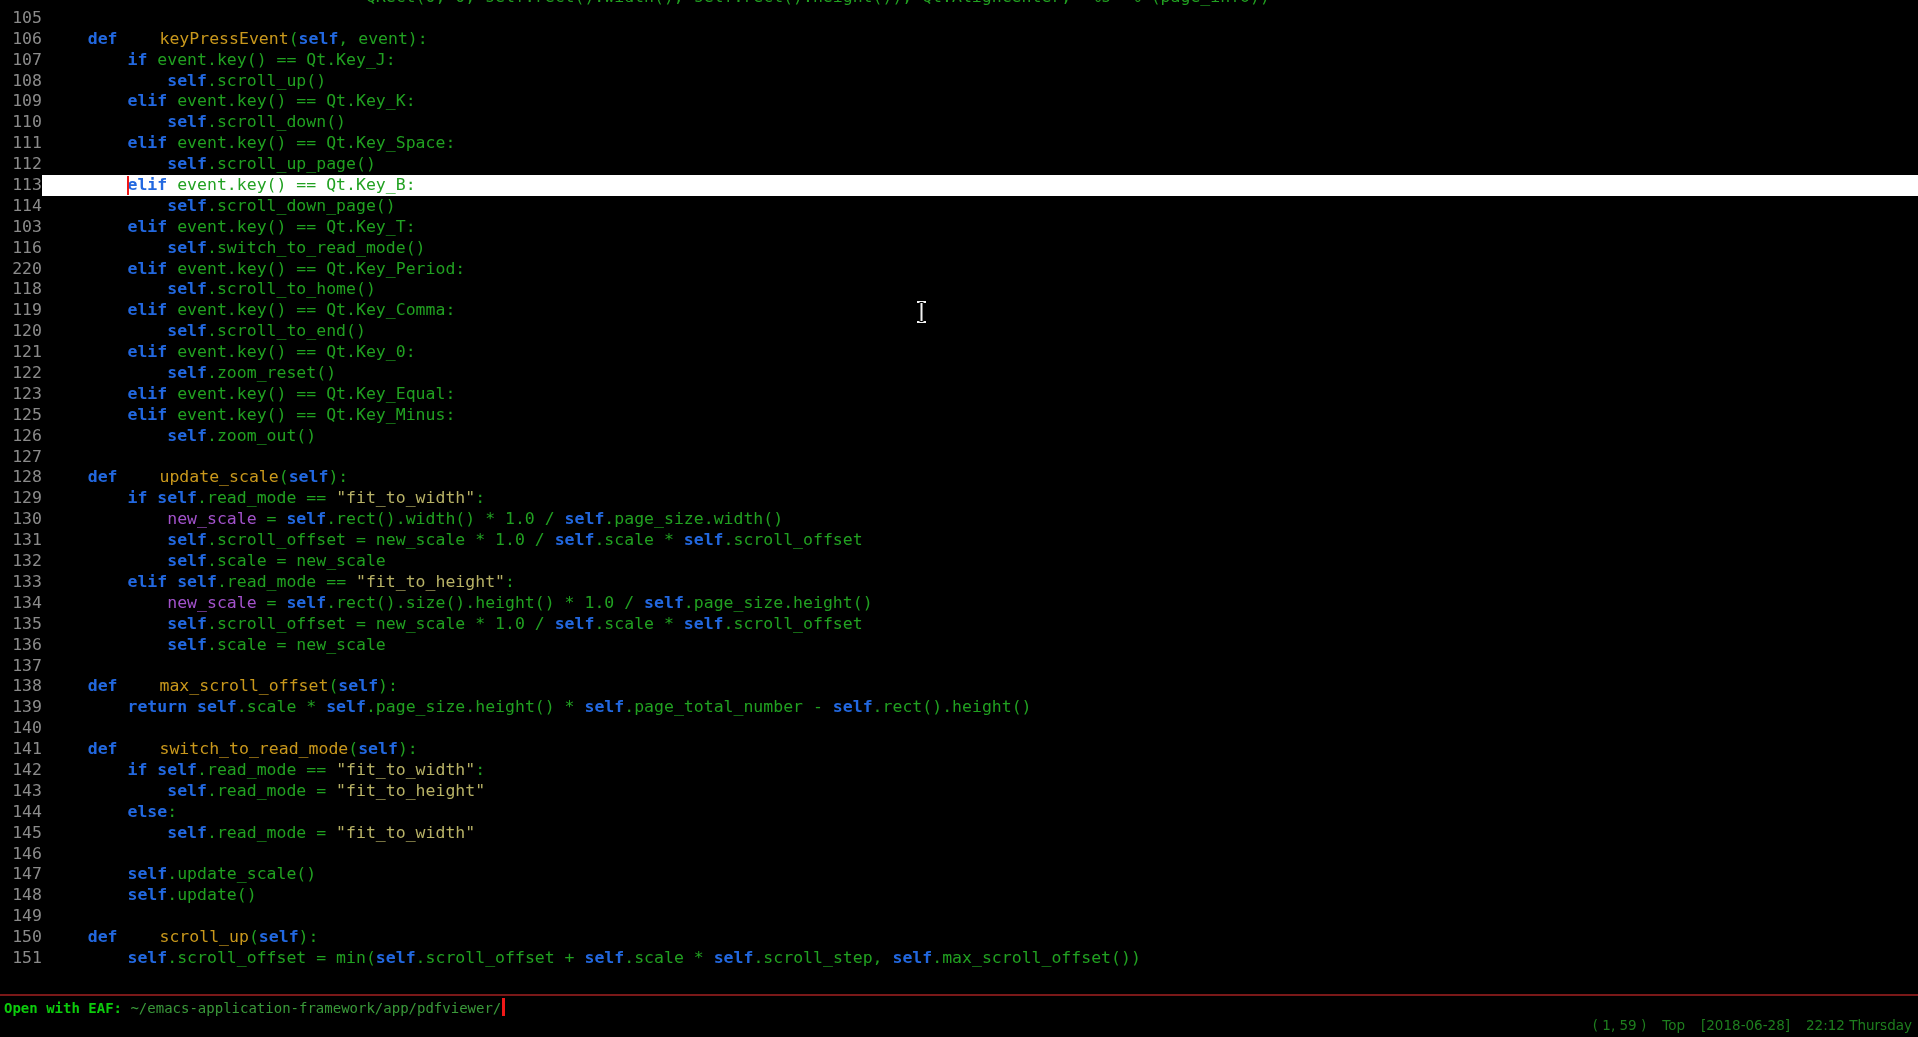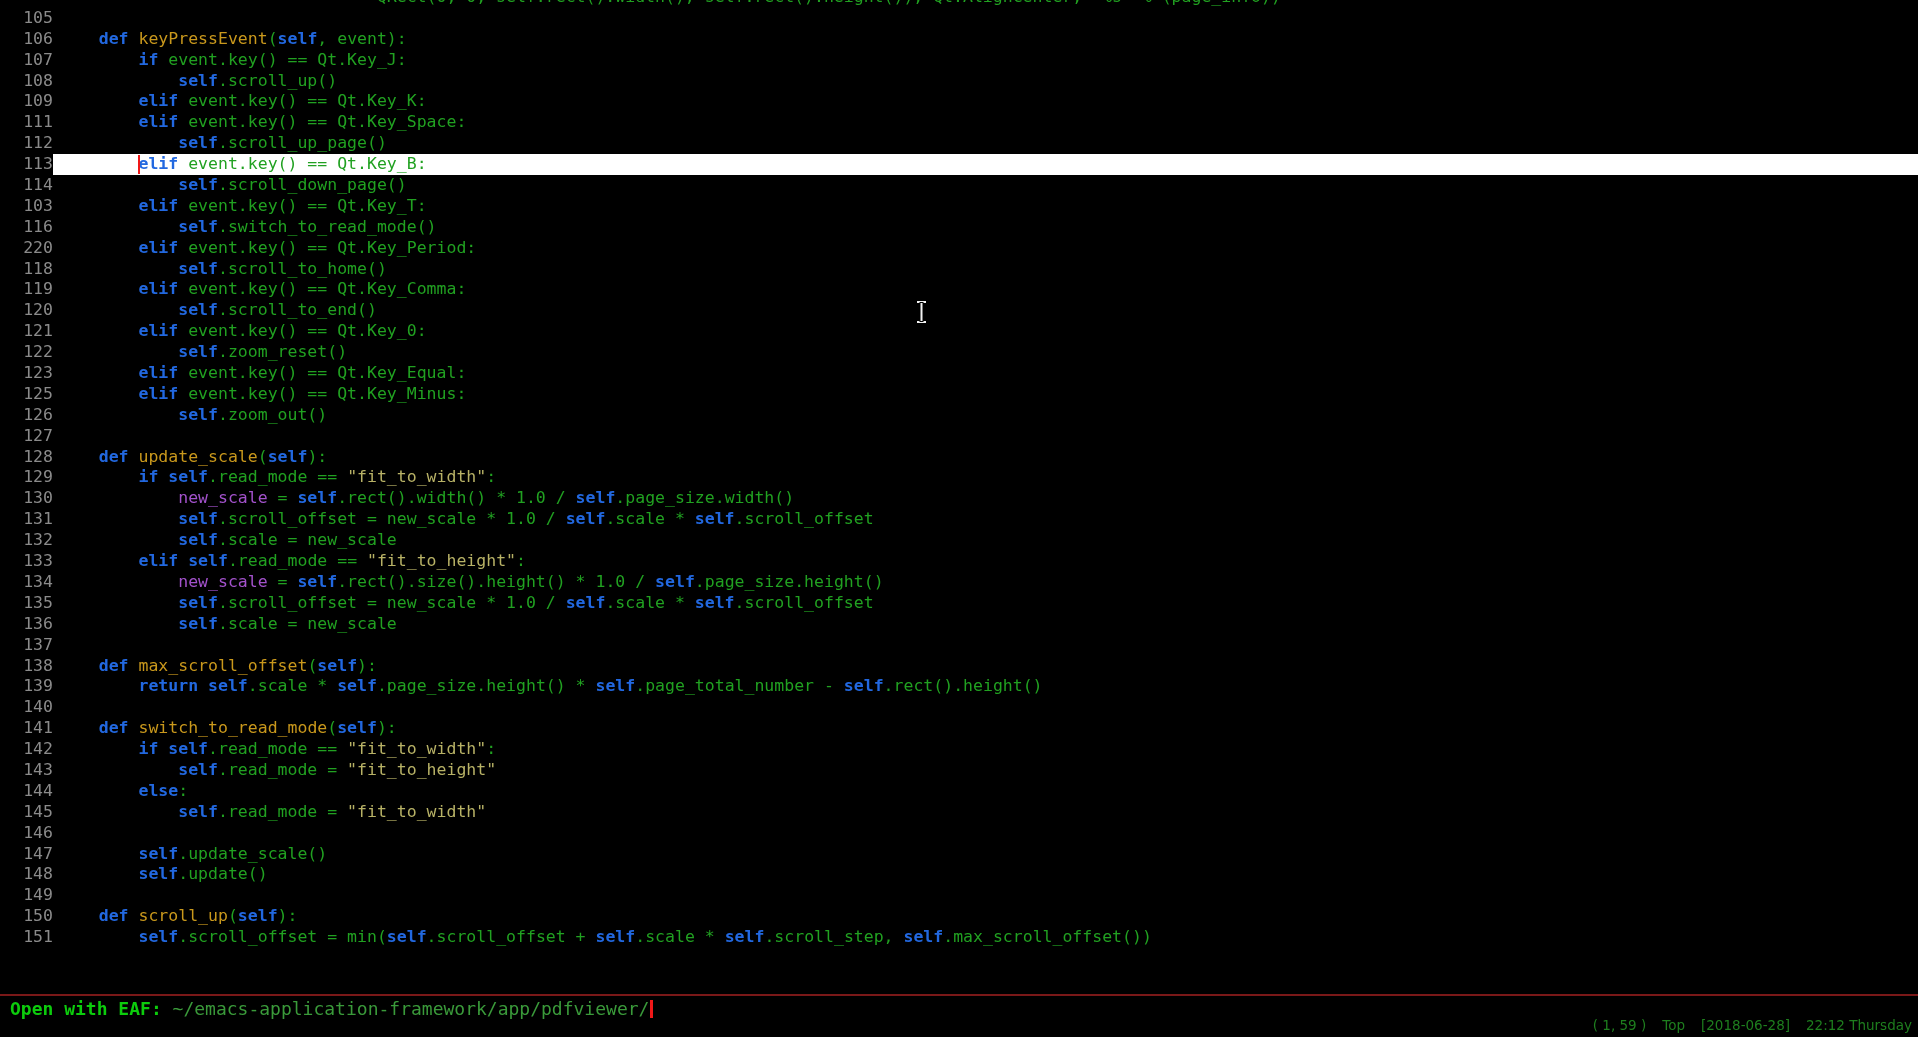--- a/index.html
+++ b/index.html
@@ -1,32 +1,32 @@
 <!DOCTYPE html>
 <html><head>
 <meta charset="utf-8">
 <style>
   html,body{margin:0;padding:0;background:#000;}
   body{width:1918px;height:1037px;overflow:hidden;position:relative;
        font-family:"DejaVu Sans Mono",monospace;}
   .screen{position:absolute;inset:0;background:#000;}
   .editor{position:absolute;left:0;top:0;right:0;bottom:43px;overflow:hidden;}
   #code{margin-top:-13px;}
-  .row{display:flex;white-space:pre;height:20.9px;line-height:20.9px;font-size:16.5px;padding-left:11px;}
+  .row{display:flex;white-space:pre;height:20.9px;line-height:20.9px;font-size:16.5px;}
   .ln{flex:0 0 42px;width:42px;text-align:right;color:#8b8b8b;user-select:none;}
   .cd{flex:1 1 auto;position:relative;padding-left:6px;}
   .row.hl .cd{background:#ffffff;}
   .tk-p{color:#21a121;}
   .tk-k{color:#2268e0;font-weight:bold;}
-  .tk-f{color:#c9981c;}
+  .tk-f{color:#c9981c;margin-left:32px;}
   .tk-s{color:#b8b266;}
   .tk-v{color:#a352cc;}
   .tcursor{position:absolute;top:1px;bottom:1px;width:2px;background:#f01818;}
   .modeline{position:absolute;left:0;right:0;top:994px;height:2px;background:#7a1818;}
-  .echo{position:absolute;left:10px;top:998px;height:21px;font-size:18px;line-height:21px;white-space:pre;}
+  .echo{position:absolute;left:4px;top:998px;height:21px;font-size:14px;line-height:21px;white-space:pre;}
   .prompt{color:#0ccc0c;font-weight:bold;}
   .mb-input{color:#3a9a3a;}
   .mb-cursor{display:inline-block;width:3px;height:18px;background:#f01818;vertical-align:-3px;margin-left:1px;}
   .tray{position:absolute;right:6px;top:1017px;font-family:"DejaVu Sans",sans-serif;
         font-size:13.5px;line-height:17px;color:#1e7e1e;white-space:nowrap;}
   .tray .seg + .seg{margin-left:16px;}
   .mouse{position:absolute;left:914px;top:299px;}
 </style>
 </head>
 <body>
@@ -34,20 +34,21 @@
 <div class="screen">
 
   <div class="editor">
     <div id="code">
         <div class="row"><span class="ln"></span><span class="cd"><span class="tk-p">                                QRect(0, 0, self.rect().width(), self.rect().height()), Qt.AlignCenter, "%s" % (page_info))</span></span></div>
         <div class="row"><span class="ln">105</span><span class="cd"></span></div>
         <div class="row"><span class="ln">106</span><span class="cd"><span class="tk-p">    </span><span class="tk-k">def</span><span class="tk-p"> </span><span class="tk-f">keyPressEvent</span><span class="tk-p">(</span><span class="tk-k">self</span><span class="tk-p">, event):</span></span></div>
         <div class="row"><span class="ln">107</span><span class="cd"><span class="tk-p">        </span><span class="tk-k">if</span><span class="tk-p"> event.key() == Qt.Key_J:</span></span></div>
         <div class="row"><span class="ln">108</span><span class="cd"><span class="tk-p">            </span><span class="tk-k">self</span><span class="tk-p">.scroll_up()</span></span></div>
         <div class="row"><span class="ln">109</span><span class="cd"><span class="tk-p">        </span><span class="tk-k">elif</span><span class="tk-p"> event.key() == Qt.Key_K:</span></span></div>
+        <div class="row"><span class="ln">110</span><span class="cd"><span class="tk-p">            </span><span class="tk-k">self</span><span class="tk-p">.scroll_down()</span></span></div>
         <div class="row"><span class="ln">111</span><span class="cd"><span class="tk-p">        </span><span class="tk-k">elif</span><span class="tk-p"> event.key() == Qt.Key_Space:</span></span></div>
         <div class="row"><span class="ln">112</span><span class="cd"><span class="tk-p">            </span><span class="tk-k">self</span><span class="tk-p">.scroll_up_page()</span></span></div>
         <div class="row hl"><span class="ln">113</span><span class="cd"><span class="tk-p">        </span><span class="tk-k">elif</span><span class="tk-p"> event.key() == Qt.Key_B:</span><span class="tcursor" style="left: calc(8ch + 6px);"></span></span></div>
         <div class="row"><span class="ln">114</span><span class="cd"><span class="tk-p">            </span><span class="tk-k">self</span><span class="tk-p">.scroll_down_page()</span></span></div>
         <div class="row"><span class="ln">103</span><span class="cd"><span class="tk-p">        </span><span class="tk-k">elif</span><span class="tk-p"> event.key() == Qt.Key_T:</span></span></div>
         <div class="row"><span class="ln">116</span><span class="cd"><span class="tk-p">            </span><span class="tk-k">self</span><span class="tk-p">.switch_to_read_mode()</span></span></div>
         <div class="row"><span class="ln">220</span><span class="cd"><span class="tk-p">        </span><span class="tk-k">elif</span><span class="tk-p"> event.key() == Qt.Key_Period:</span></span></div>
         <div class="row"><span class="ln">118</span><span class="cd"><span class="tk-p">            </span><span class="tk-k">self</span><span class="tk-p">.scroll_to_home()</span></span></div>
         <div class="row"><span class="ln">119</span><span class="cd"><span class="tk-p">        </span><span class="tk-k">elif</span><span class="tk-p"> event.key() == Qt.Key_Comma:</span></span></div>
         <div class="row"><span class="ln">120</span><span class="cd"><span class="tk-p">            </span><span class="tk-k">self</span><span class="tk-p">.scroll_to_end()</span></span></div>

